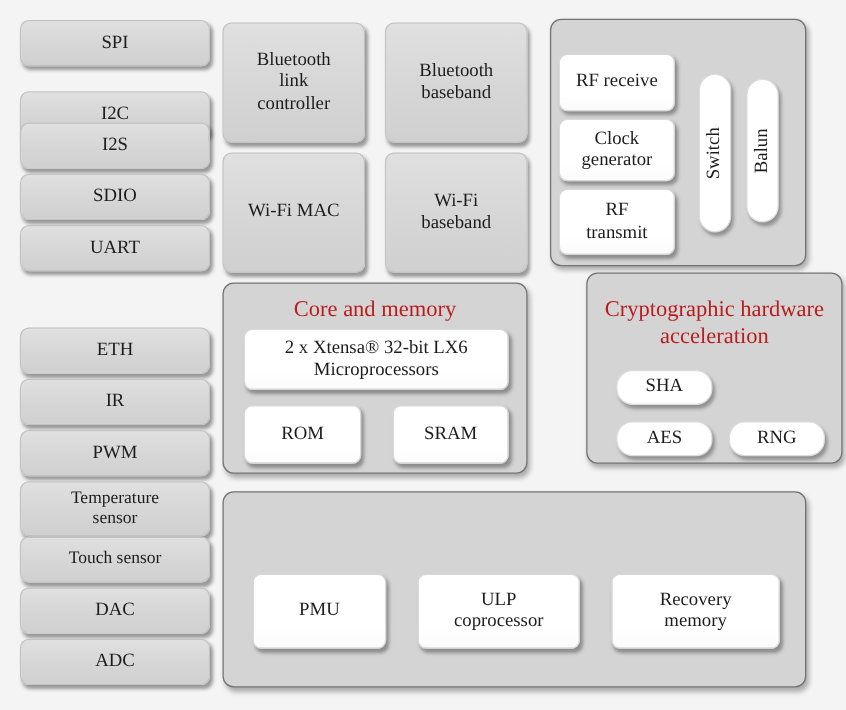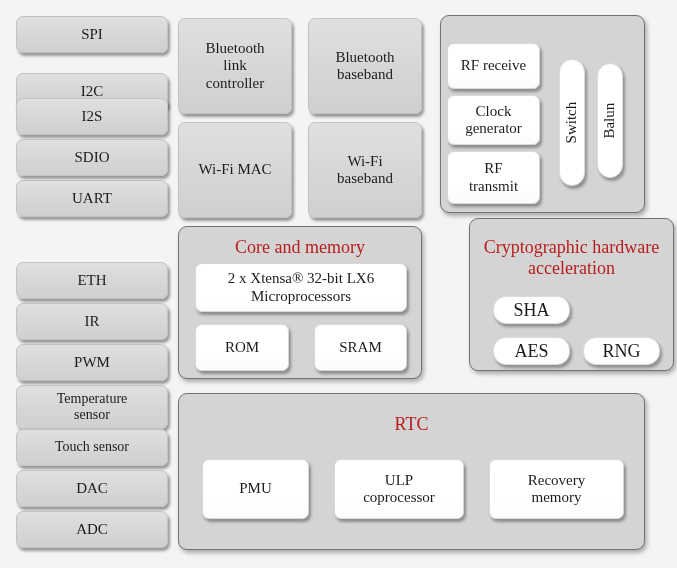--- a/index.html
+++ b/index.html
@@ -65,21 +65,21 @@
     border: 1px solid #d8d8d8;
     border-radius: 7px;
     box-shadow: 2px 3px 3px rgba(0,0,0,0.34);
     font-size: 15px;
   }
   .pill {
     background: #ffffff;
     border: 1px solid #dcdcdc;
     border-radius: 13px;
     box-shadow: 2px 3px 3px rgba(0,0,0,0.32);
-    font-size: 18px;
+    font-size: 15px;
   }
   .vpill {
     background: #ffffff;
     border: 1px solid #dcdcdc;
     border-radius: 13px;
     box-shadow: 2px 3px 3px rgba(0,0,0,0.32);
     font-size: 15px;
   }
   .vpill span {
     display: block;
@@ -190,21 +190,20 @@
     </div>
     <div class="blk pill" style="left:113px; top:118px; width:77px; height:28px;">
       <span>RNG</span>
     </div>
     <div class="blk pill" style="left:23px; top:118px; width:77px; height:28px;">
       <span>AES</span>
     </div>
   </div>
 
   <div class="panel" style="left:178px; top:393px; width:467px; height:157px;">
-    <div class="panel-title" style="top:20px;">RTC</div>
     <div class="blk wbox" style="left:23px; top:65px; width:107px; height:60px;">
       <span>PMU</span>
     </div>
     <div class="blk wbox" style="left:155px; top:65px; width:130px; height:60px;">
       <span>ULP
 coprocessor</span>
     </div>
     <div class="blk wbox" style="left:310px; top:65px; width:135px; height:60px;">
       <span>Recovery
 memory</span>

